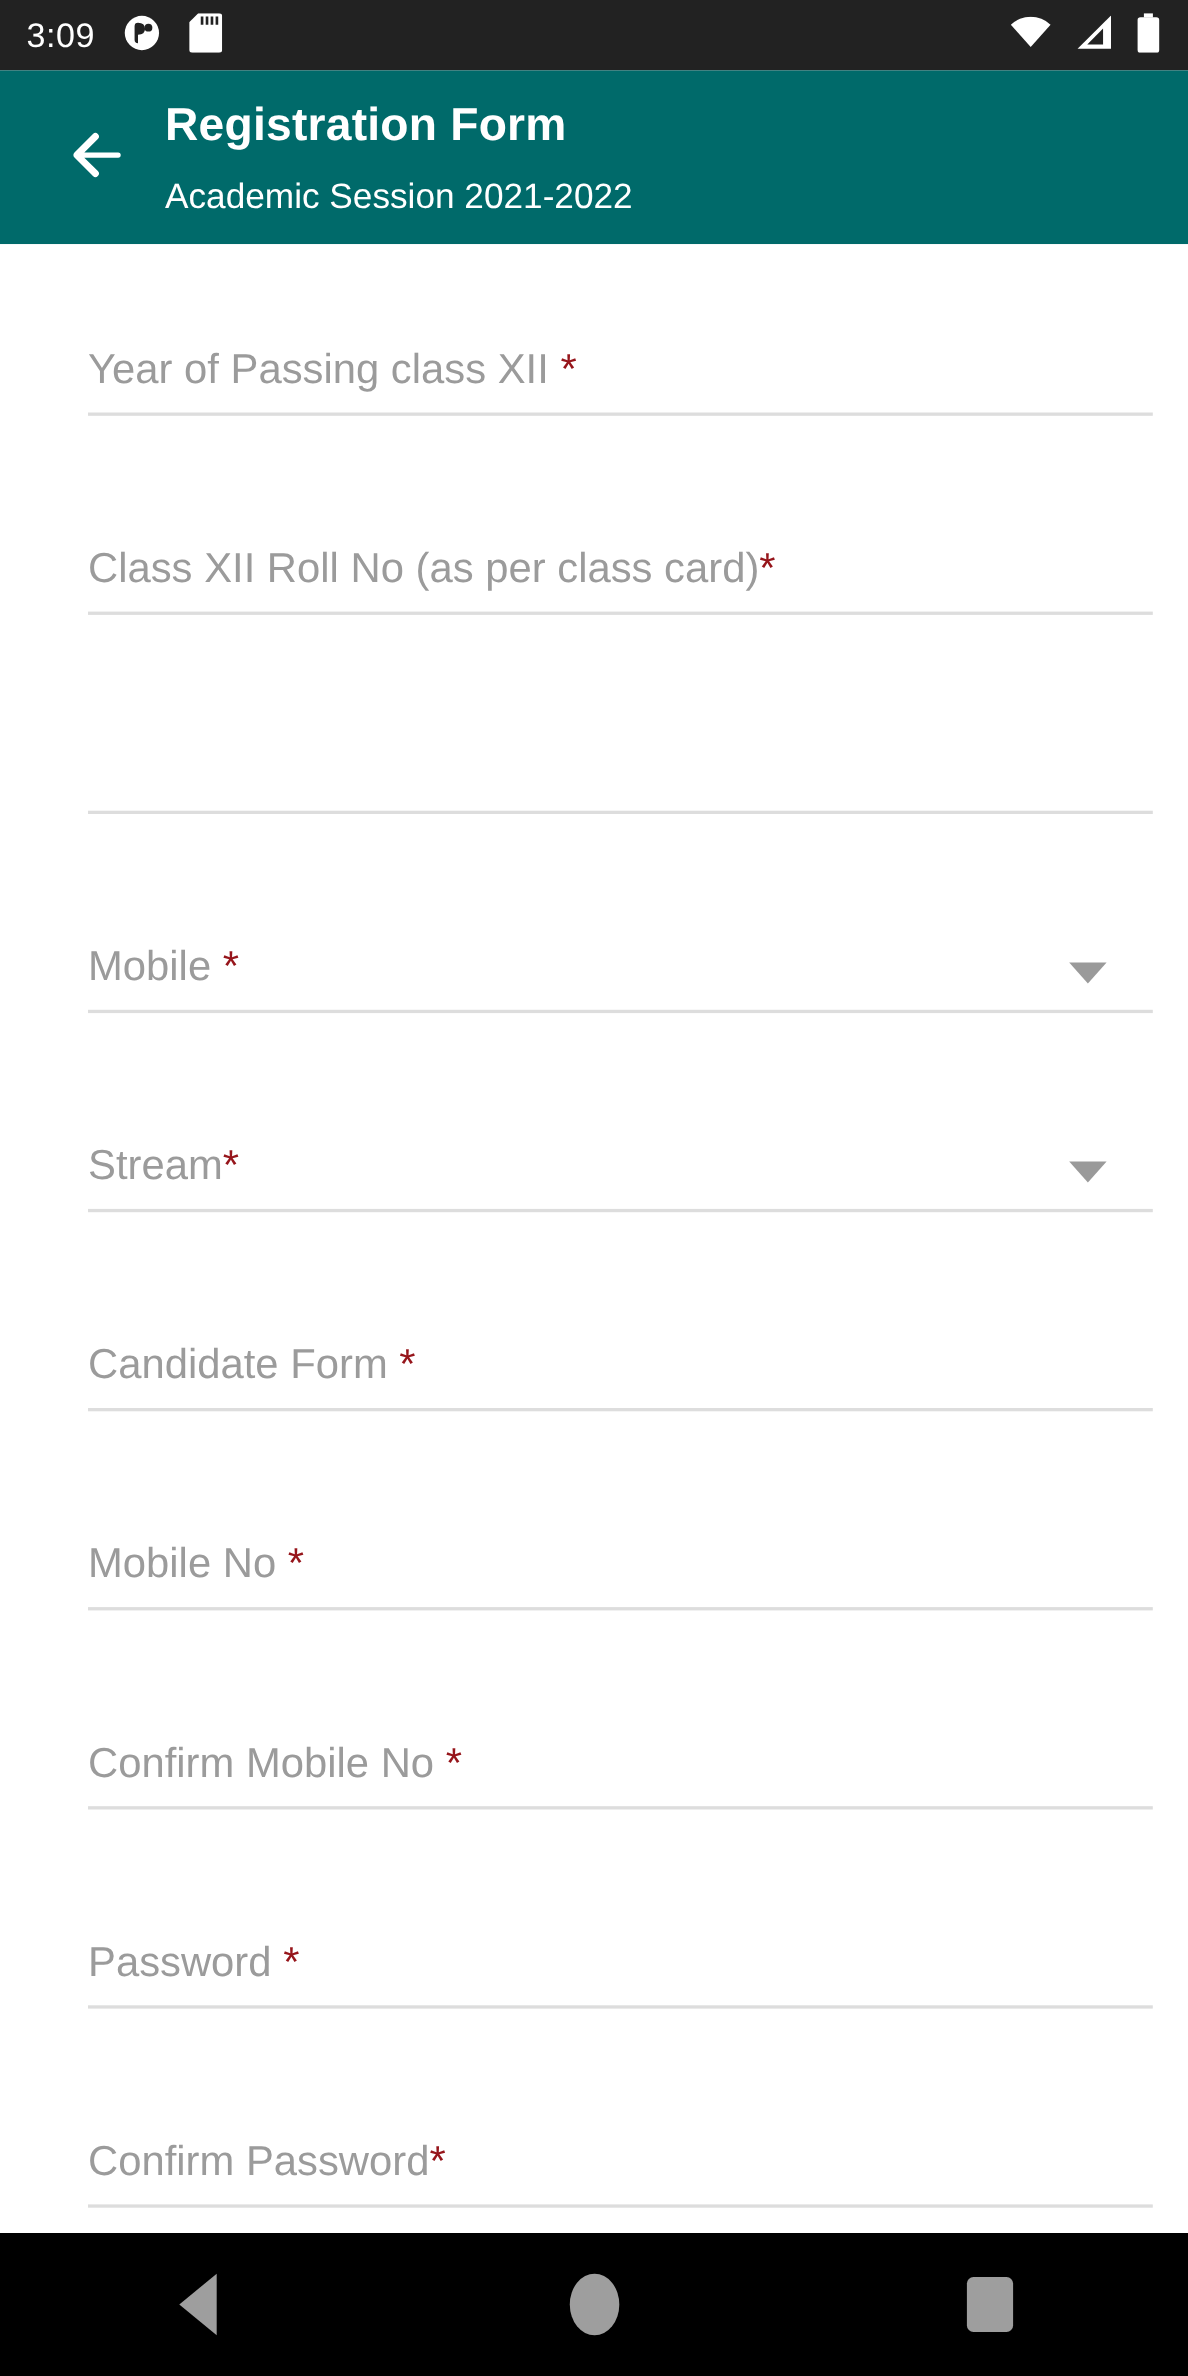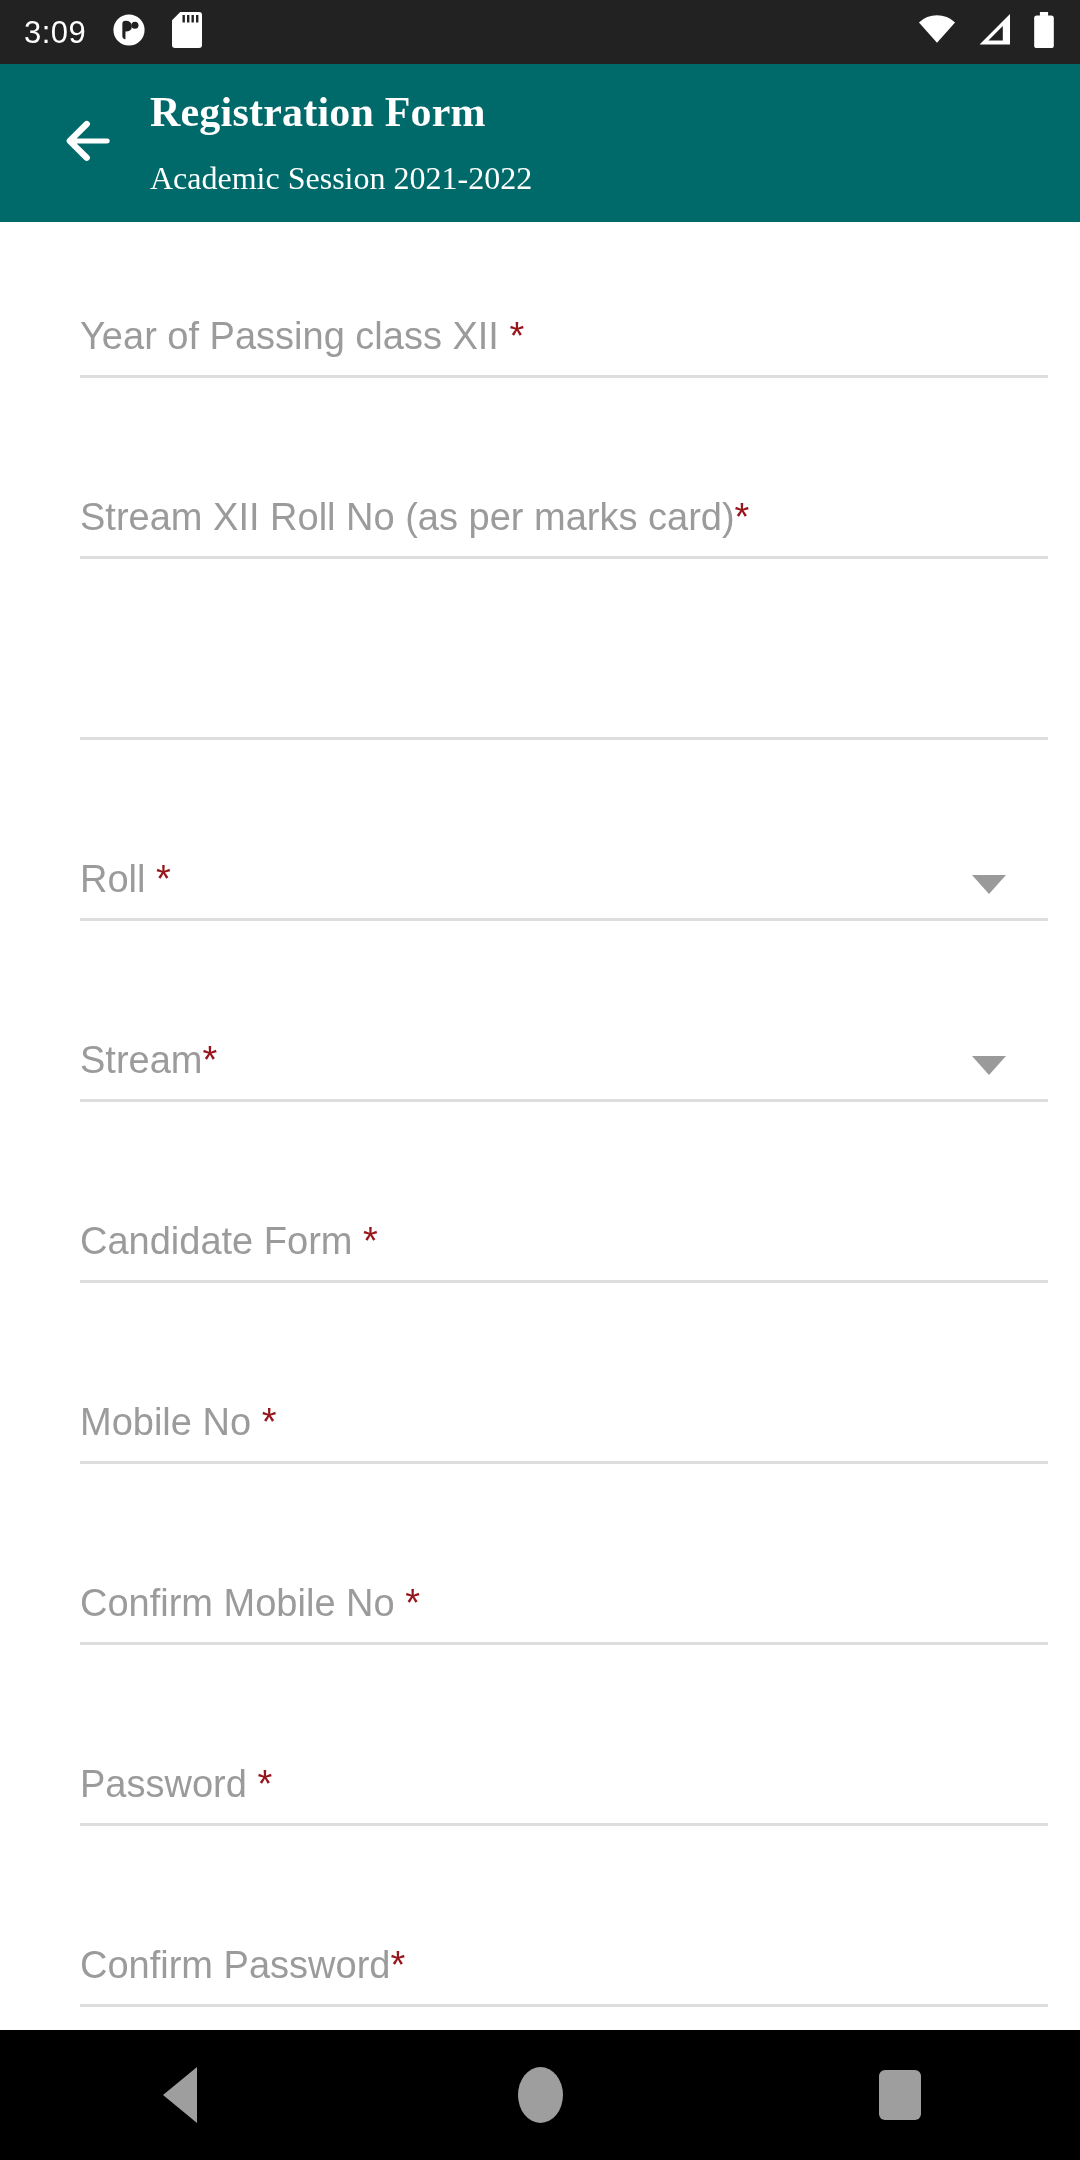--- a/index.html
+++ b/index.html
@@ -26,21 +26,21 @@
   .appbar {
     position:absolute; top:64px; left:0; width:1080px; height:158px;
     background:#006a6a; color:#ffffff;
     display:flex; align-items:center;
   }
   .back-btn {
     width:96px; height:96px; margin-left:40px;
     display:flex; align-items:center; justify-content:center;
     flex:0 0 auto; cursor:pointer;
   }
-  .titles { margin-left:14px; display:flex; flex-direction:column; justify-content:center;font-family:Liberation Serif, serif; }
+  .titles { margin-left:14px; display:flex; flex-direction:column; justify-content:center; }
   .app-title { font-size:42px; font-weight:bold; line-height:1.18; letter-spacing:.2px; }
   .app-subtitle { font-size:32px; font-weight:normal; line-height:1.25; margin-top:20px; }
 
   
   .form-area {
     position:absolute; top:222px; left:0; width:1080px; height:1808px;
     background:#ffffff; overflow:hidden;
   }
   .field {
     position:relative;
@@ -156,34 +156,34 @@
 
     <div class="field">
       <div class="field-inner">
         <span class="field-label"><span>Year of Passing class XII </span><span class="req">*</span></span>
         <span class="field-underline"></span>
       </div>
     </div>
 
     <div class="field">
       <div class="field-inner">
-        <span class="field-label"><span>Stream XII Roll No (as per marks card)</span><span class="req">*</span></span>
-        <span class="field-underline"></span>
-      </div>
-    </div>
-
-    <div class="field">
-      <div class="field-inner">
-        <span class="field-underline"></span>
-      </div>
-    </div>
-
-    <div class="field">
-      <div class="field-inner">
-        <span class="field-label"><span>Roll </span><span class="req">*</span></span>
+        <span class="field-label"><span>Class XII Roll No (as per class card)</span><span class="req">*</span></span>
+        <span class="field-underline"></span>
+      </div>
+    </div>
+
+    <div class="field">
+      <div class="field-inner">
+        <span class="field-underline"></span>
+      </div>
+    </div>
+
+    <div class="field">
+      <div class="field-inner">
+        <span class="field-label"><span>Mobile </span><span class="req">*</span></span>
         <span class="caret-down"></span>
         <span class="field-underline"></span>
       </div>
     </div>
 
     <div class="field">
       <div class="field-inner">
         <span class="field-label"><span>Stream</span><span class="req">*</span></span>
         <span class="caret-down"></span>
         <span class="field-underline"></span>

